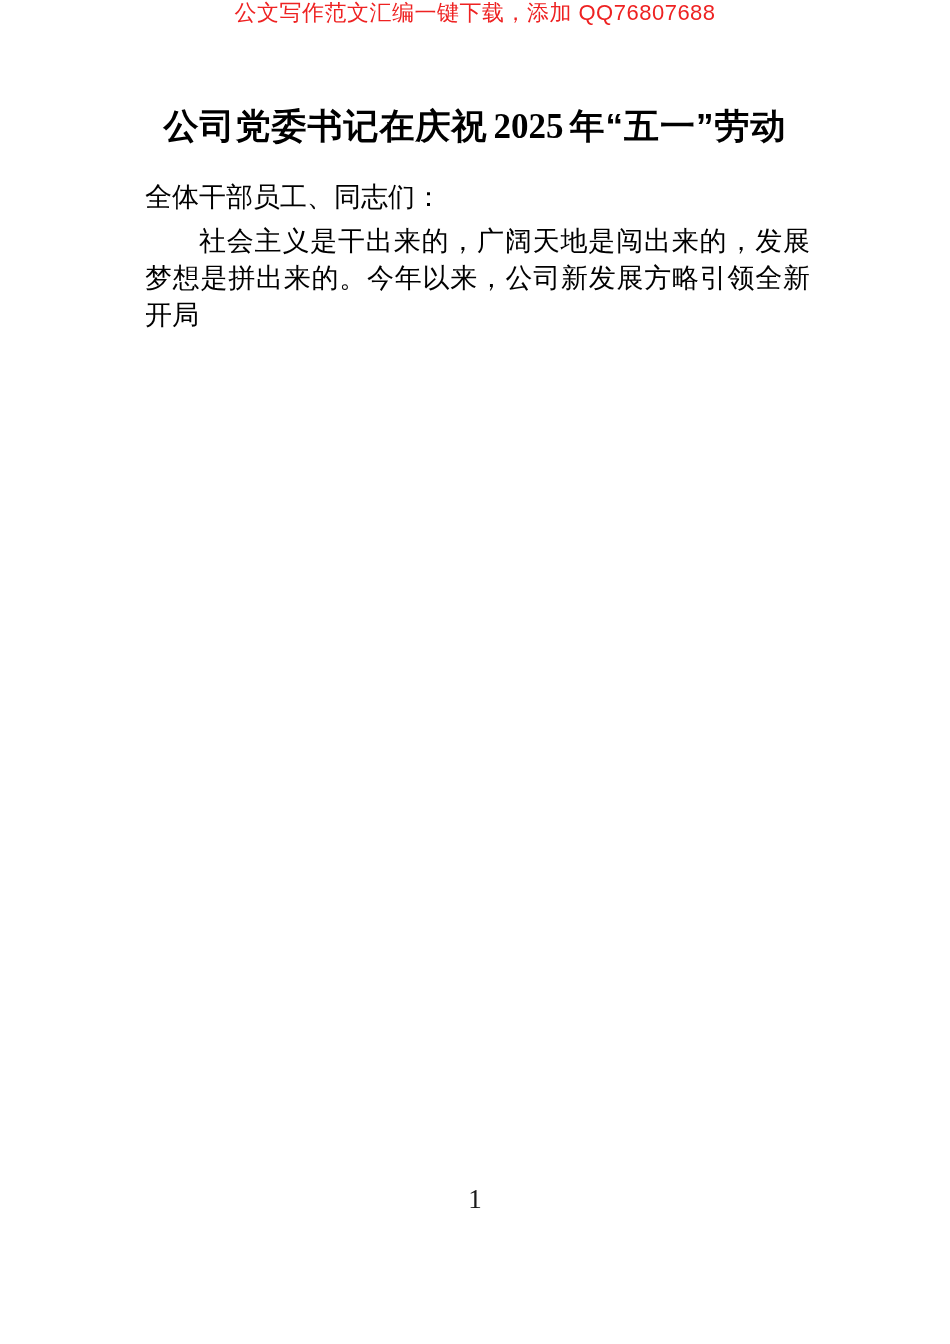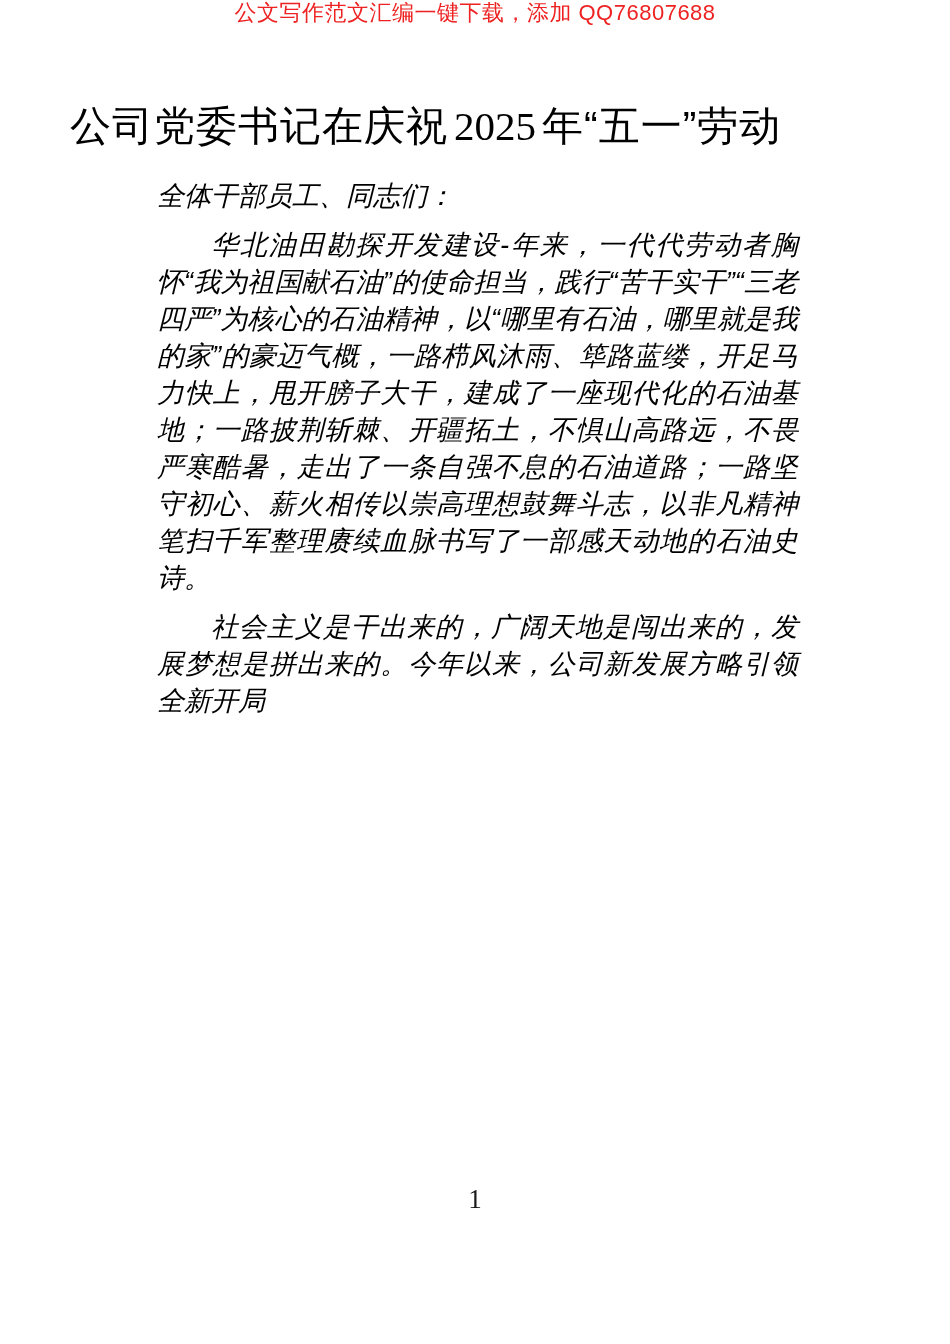--- a/index.html
+++ b/index.html
@@ -19,42 +19,41 @@
   }
   .promo-banner {
     text-align: center;
     color: #ee2222;
     font-size: 22px;
     line-height: 26px;
     letter-spacing: 0.5px;
   }
   .doc-title {
     margin: 62px 70px 0 70px;
-    text-align: left;
-    font-size: 41px;
+    text-align: center;
+    font-size: 35px;
     line-height: 76px;
-    font-weight: normal;
+    font-weight: bold;
     letter-spacing: 1px;
   }
   .num-serif {
     font-family: "Liberation Serif", serif;
     letter-spacing: 0;
     padding: 0 6px;
   }
   .doc-body {
     margin: 14px 140px 0 145px;
     width: 665px;
     font-size: 27px;
     line-height: 37px;
     text-align: justify;
   }
   .doc-body p {
-    margin: 12px;
+    margin: 0;
     padding: 0;
-    font-style: italic;
   }
   .salutation {
     text-indent: 0;
   }
   .para {
     text-indent: 2em;
   }
   .para-last {
     margin-top: 7px !important;
   }
@@ -73,19 +72,18 @@
 <body>
 
 <div class="page">
 
   <div class="promo-banner">公文写作范文汇编一键下载，添加 QQ76807688</div>
 
   <h1 class="doc-title"><span>公司党委书记在庆祝</span><span class="num-serif">2025</span><span>年“五一”劳动</span><br></h1>
 
   <div class="doc-body">
     <p class="salutation">全体干部员工、同志们：</p>
-    <p class="para">华北油田勘探开发建设-年来，一代代劳动者胸怀“我为祖国献石油”的使命担当，践行“苦干实干”“三老四严”为核心的石油精神，以“哪里有石油，哪里就是我的家”的豪迈气概，一路栉风沐雨、筚路蓝缕，开足马力快上，甩开膀子大干，建成了一座现代化的石油基地；一路披荆斩棘、开疆拓土，不惧山高路远，不畏严寒酷暑，走出了一条自强不息的石油道路；一路坚守初心、薪火相传以崇高理想鼓舞斗志，以非凡精神笔扫千军整理赓续血脉书写了一部感天动地的石油史诗。</p>
     <p class="para para-last">社会主义是干出来的，广阔天地是闯出来的，发展梦想是拼出来的。今年以来，公司新发展方略引领全新开局</p>
   </div>
 
   <div class="page-footer">1</div>
 
 </div>
 
 </body></html>

